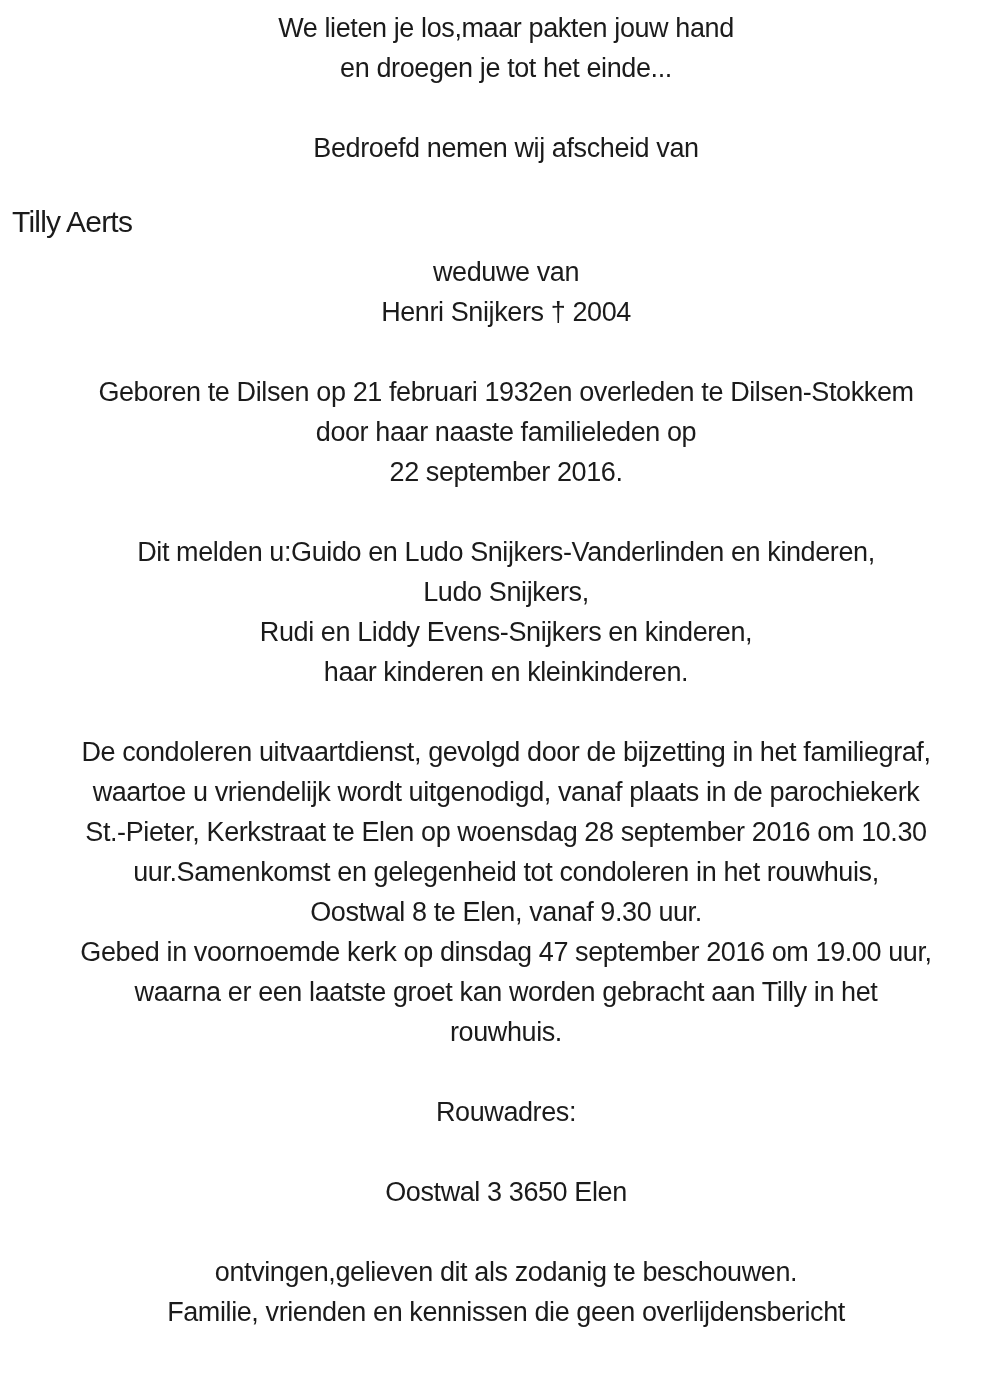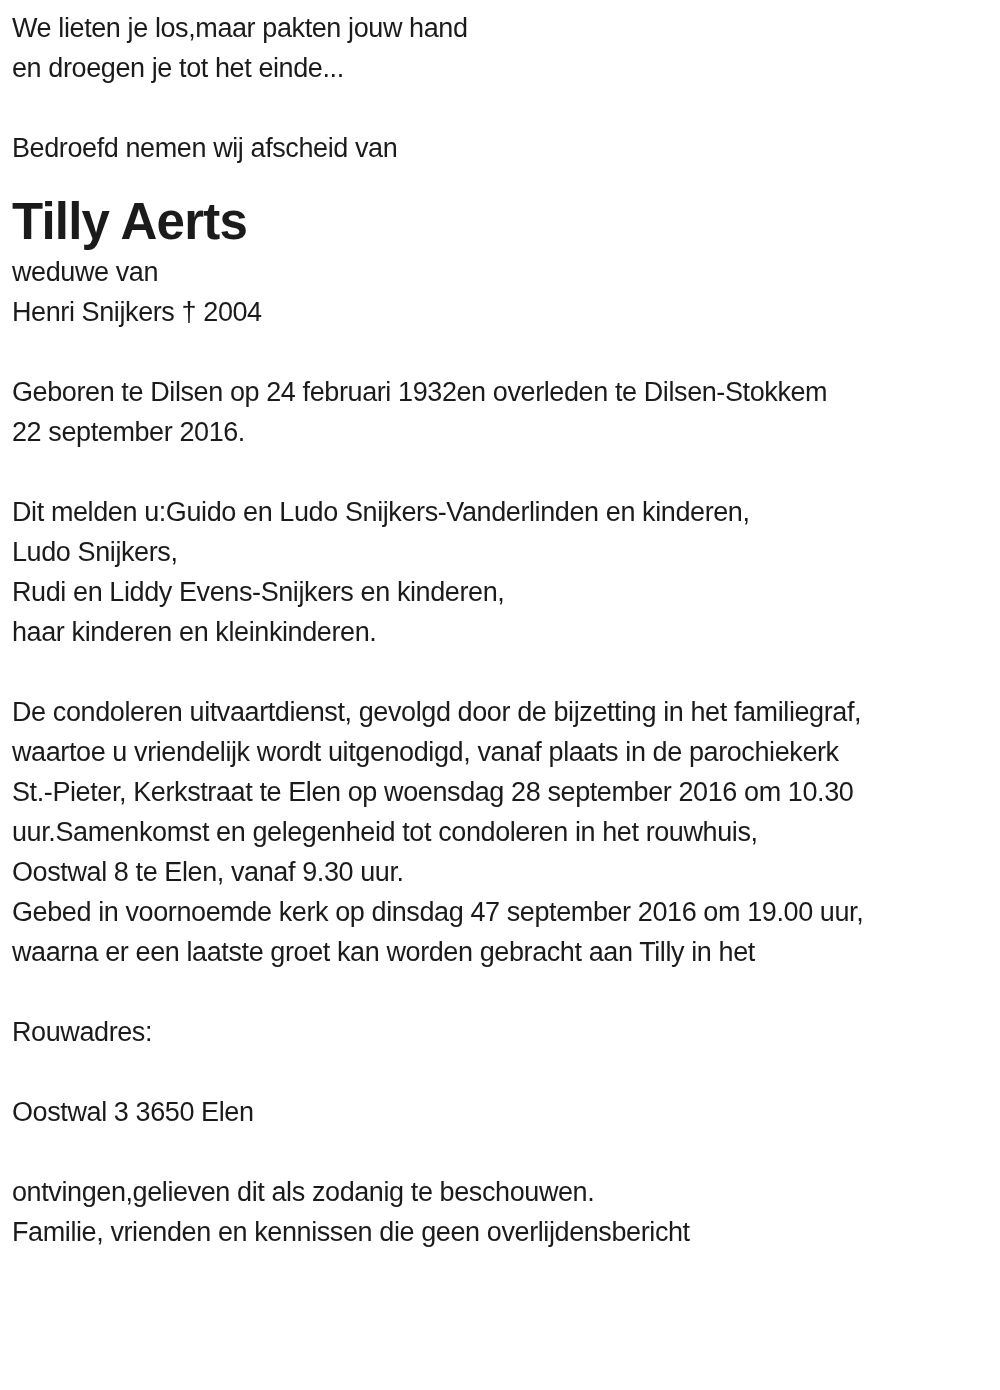--- a/index.html
+++ b/index.html
@@ -16,60 +16,63 @@
   }
   .notice {
     padding: 8px 0 0 12px;
   }
   .text-line {
     font-size: 27px;
     line-height: 40px;
     letter-spacing: -0.4px;
     white-space: nowrap;
     font-weight: 400;
+    text-align: center;
   }
   .heading-line {
-    font-size: 51px;
+    font-size: 30px;
     line-height: 60px;
     margin-top: 24px;
-    font-weight: 700;
+    font-weight: 400;
     letter-spacing: -0.8px;
     white-space: nowrap;
   }
   .spacer {
     height: 40px;
   }
 </style>
 </head>
 <body>
 
 <main class="notice">
     <div class="text-line">We lieten je los,maar pakten jouw hand</div>
     <div class="text-line">en droegen je tot het einde...</div>
     <div class="spacer"></div>
     <div class="text-line">Bedroefd nemen wij afscheid van</div>
     <div class="heading-line">Tilly Aerts</div>
     <div class="text-line">weduwe van</div>
     <div class="text-line">Henri Snijkers † 2004</div>
     <div class="spacer"></div>
-    <div class="text-line">Geboren te Dilsen op 24 februari 1932en overleden te Dilsen-Stokkem</div>
+    <div class="text-line">Geboren te Dilsen op 21 februari 1932en overleden te Dilsen-Stokkem</div>
+    <div class="text-line">door haar naaste familieleden op</div>
     <div class="text-line">22 september 2016.</div>
     <div class="spacer"></div>
     <div class="text-line">Dit melden u:Guido en Ludo Snijkers-Vanderlinden en kinderen,</div>
     <div class="text-line">Ludo Snijkers,</div>
     <div class="text-line">Rudi en Liddy Evens-Snijkers en kinderen,</div>
     <div class="text-line">haar kinderen en kleinkinderen.</div>
     <div class="spacer"></div>
     <div class="text-line">De condoleren uitvaartdienst, gevolgd door de bijzetting in het familiegraf,</div>
     <div class="text-line">waartoe u vriendelijk wordt uitgenodigd, vanaf plaats in de parochiekerk</div>
     <div class="text-line">St.-Pieter, Kerkstraat te Elen op woensdag 28 september 2016 om 10.30</div>
     <div class="text-line">uur.Samenkomst en gelegenheid tot condoleren in het rouwhuis,</div>
     <div class="text-line">Oostwal 8 te Elen, vanaf 9.30 uur.</div>
     <div class="text-line">Gebed in voornoemde kerk op dinsdag 47 september 2016 om 19.00 uur,</div>
     <div class="text-line">waarna er een laatste groet kan worden gebracht aan Tilly in het</div>
+    <div class="text-line">rouwhuis.</div>
     <div class="spacer"></div>
     <div class="text-line">Rouwadres:</div>
     <div class="spacer"></div>
     <div class="text-line">Oostwal 3 3650 Elen</div>
     <div class="spacer"></div>
     <div class="text-line">ontvingen,gelieven dit als zodanig te beschouwen.</div>
     <div class="text-line">Familie, vrienden en kennissen die geen overlijdensbericht</div>
   </main>
 
 </body></html>

